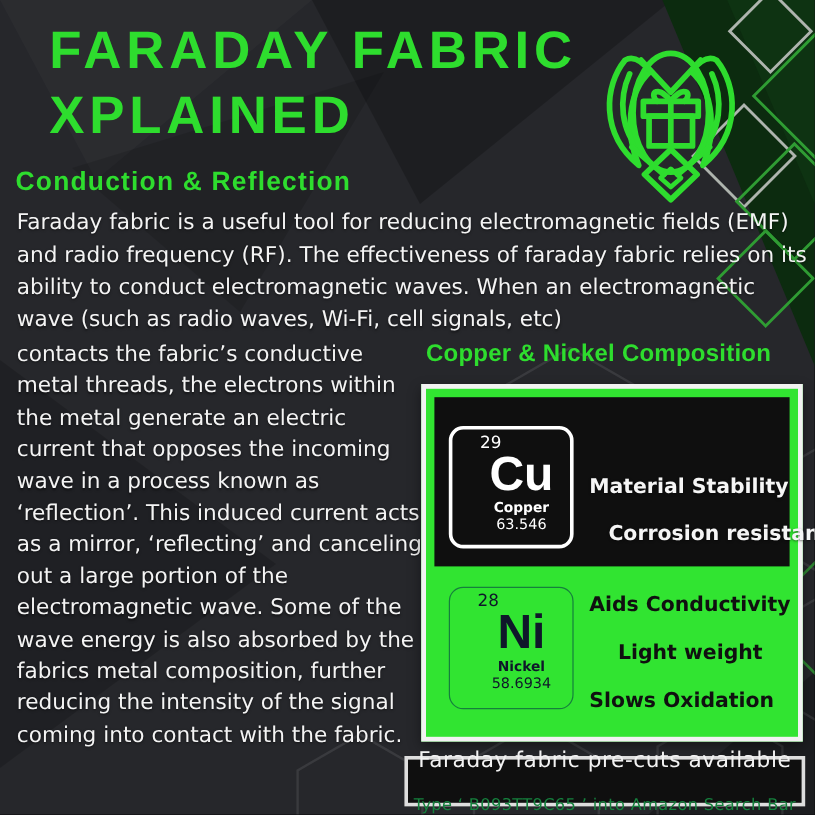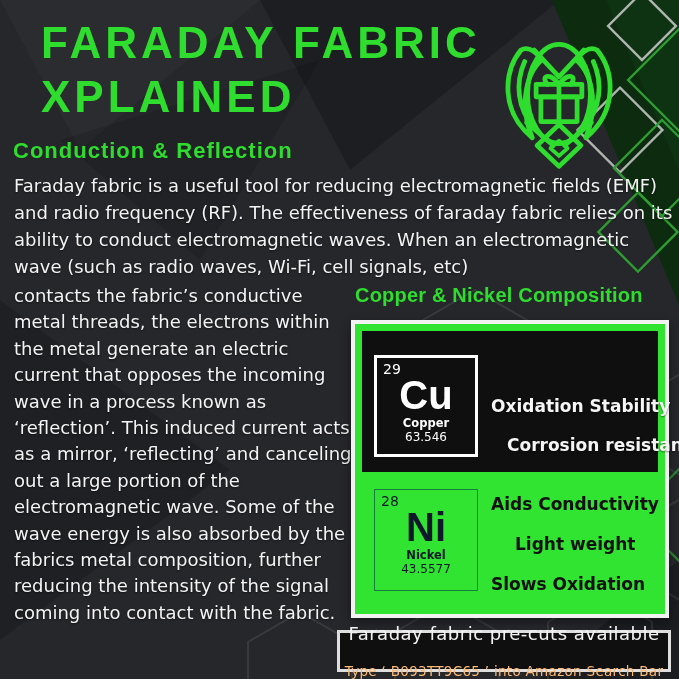--- a/index.html
+++ b/index.html
@@ -36,43 +36,43 @@
   
   .comp-panel{
     position:absolute;left:351px;top:320px;width:318px;height:298px;
     background:#31e431;border:4px solid #f2f2f2;box-sizing:border-box;
     box-shadow:0 4px 10px rgba(0,0,0,0.4);
   }
   .comp-black{
     position:absolute;left:7px;top:7px;right:7px;height:141px;background:#0f0f0f;
   }
   .el-tile{
-    position:absolute;width:104px;height:102px;border-radius:0;
+    position:absolute;width:104px;height:102px;border-radius:12px;
     box-sizing:border-box;display:flex;flex-direction:column;align-items:center;
-    padding:3px 6px 4px 6px;
+    padding:3px 6px 4px 23px;
   }
   .el-number{align-self:flex-start;font-size:14px;line-height:16px;}
   .el-symbol{font-family:"Liberation Sans",sans-serif;font-weight:bold;font-size:40px;line-height:42px;margin-top:-3px;}
   .el-name{font-size:11.5px;font-weight:bold;line-height:13px;margin-top:1px;}
   .el-mass{font-size:12px;line-height:14px;}
   .tile-cu{left:19px;top:31px;border:3px solid #ffffff;color:#ffffff;background:transparent;}
   .tile-ni{left:19px;top:165px;border:1px solid #15803d;color:#0f172a;background:transparent;}
 
   .prop{position:absolute;left:136px;font-size:17px;font-weight:bold;white-space:nowrap;}
   .prop-cu{color:#f5f5f5;text-shadow:0 1px 2px rgba(0,0,0,0.5);}
   .prop-ni{color:#101010;}
 
   
   .footer-box{
     position:absolute;left:337px;top:630px;width:334px;height:42px;
     background:#0f0f0f;border:3px solid #dedede;box-sizing:border-box;
     display:flex;flex-direction:column;align-items:center;justify-content:center;
   }
   .footer-line1{color:#f2f2f2;font-size:18px;line-height:20px;letter-spacing:0.5px;white-space:nowrap;}
-  .footer-line2{color:#fdba74;font-size:13.5px;line-height:15px;letter-spacing:0.3px;white-space:nowrap;margin-top:20px;}
+  .footer-line2{color:#15803d;font-size:13.5px;line-height:15px;letter-spacing:0.3px;white-space:nowrap;margin-top:20px;}
 </style>
 </head>
 <body>
 
 <div class="canvas">
 
   <svg class="bg-layer" width="679" height="679" viewBox="0 0 679 679">
 
     <polygon points="0,0 260,0 80,150" fill="rgba(255,255,255,0.022)"></polygon>
     <polygon points="260,0 560,0 350,170" fill="rgba(0,0,0,0.22)"></polygon>
@@ -138,28 +138,28 @@
     <div class="comp-panel">
       <div class="comp-black"></div>
 
       <div class="el-tile tile-cu">
         <div class="el-number">29</div>
         <div class="el-symbol">Cu</div>
         <div class="el-name">Copper</div>
         <div class="el-mass">63.546</div>
       </div>
 
-      <div class="prop prop-cu" style="top:72px;">Oxidation Stability</div>
+      <div class="prop prop-cu" style="top:72px;">Material Stability</div>
       <div class="prop prop-cu" style="top:111px;margin-left:16px;">Corrosion resistant</div>
 
       <div class="el-tile tile-ni">
         <div class="el-number">28</div>
         <div class="el-symbol">Ni</div>
         <div class="el-name">Nickel</div>
-        <div class="el-mass">43.5577</div>
+        <div class="el-mass">58.6934</div>
       </div>
 
       <div class="prop prop-ni" style="top:170px;">Aids Conductivity</div>
       <div class="prop prop-ni" style="top:210px;margin-left:24px;">Light weight</div>
       <div class="prop prop-ni" style="top:250px;">Slows Oxidation</div>
     </div>
 
     <div class="footer-box">
       <div class="footer-line1">Faraday fabric pre-cuts available</div>
       <div class="footer-line2">Type ‘ B093TT9C65 ’ into Amazon Search Bar</div>

